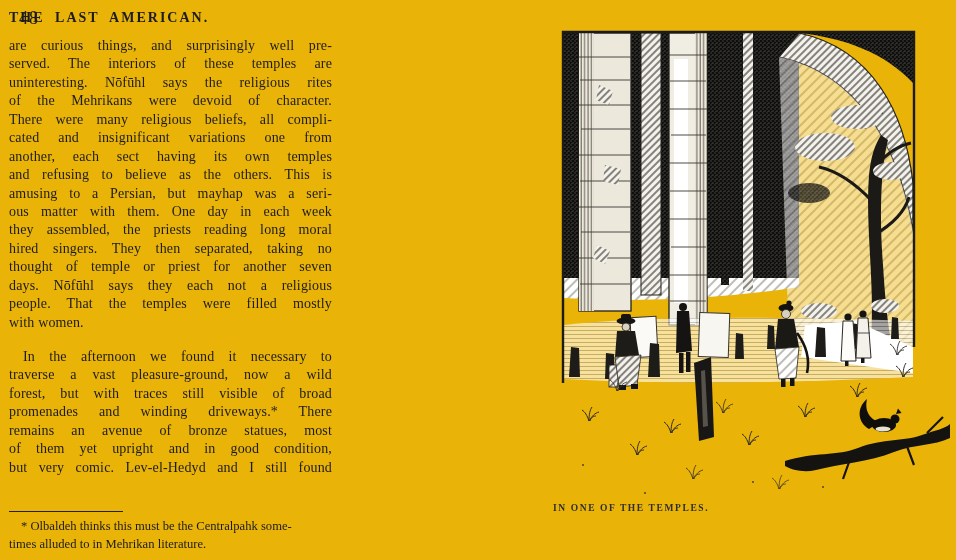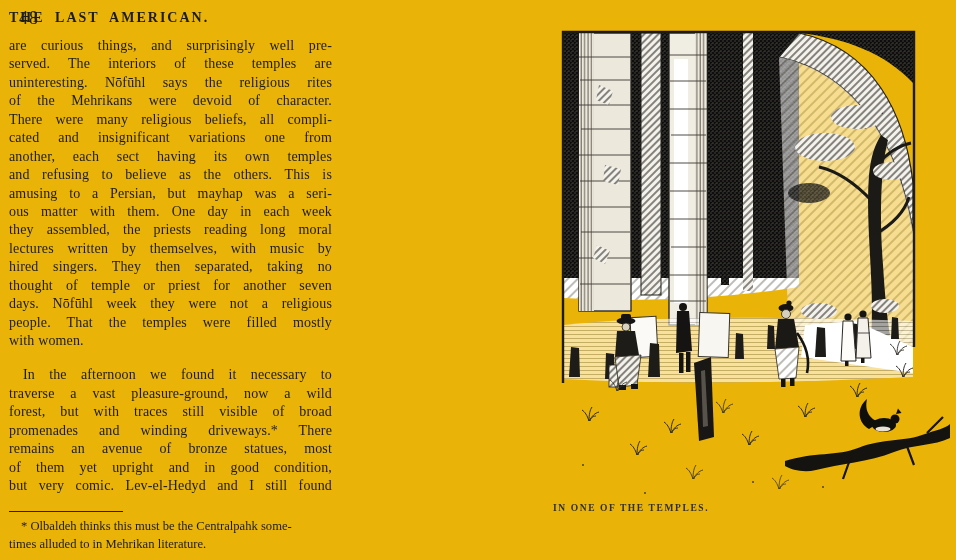--- a/index.html
+++ b/index.html
@@ -55,24 +55,23 @@
         <span class="bline">served.  The interiors of these temples are</span>
         <span class="bline">uninteresting.  Nōfūhl says the religious rites</span>
         <span class="bline">of the Mehrikans were devoid of character.</span>
         <span class="bline">There were many religious beliefs, all compli-</span>
         <span class="bline">cated and insignificant variations one from</span>
         <span class="bline">another, each sect having its own temples</span>
         <span class="bline">and refusing to believe as the others.  This is</span>
         <span class="bline">amusing to a Persian, but mayhap was a seri-</span>
         <span class="bline">ous matter with them.  One day in each week</span>
         <span class="bline">they assembled, the priests reading long moral</span>
-        <span class="bline">lectures written by themselves, with music by</span>
         <span class="bline">hired singers.  They then separated, taking no</span>
         <span class="bline">thought of temple or priest for another seven</span>
-        <span class="bline">days.  Nōfūhl week they were not a religious</span>
+        <span class="bline">days.  Nōfūhl says they each not a religious</span>
         <span class="bline">people.  That the temples were filled mostly</span>
         <span class="bline short">with women.</span>
       </div>
       <div class="para para2">
         <span class="bline indent">In the afternoon we found it necessary to</span>
         <span class="bline">traverse a vast pleasure-ground, now a wild</span>
         <span class="bline">forest, but with traces still visible of broad</span>
         <span class="bline">promenades and winding driveways.*  There</span>
         <span class="bline">remains an avenue of bronze statues, most</span>
         <span class="bline">of them yet upright and in good condition,</span>

